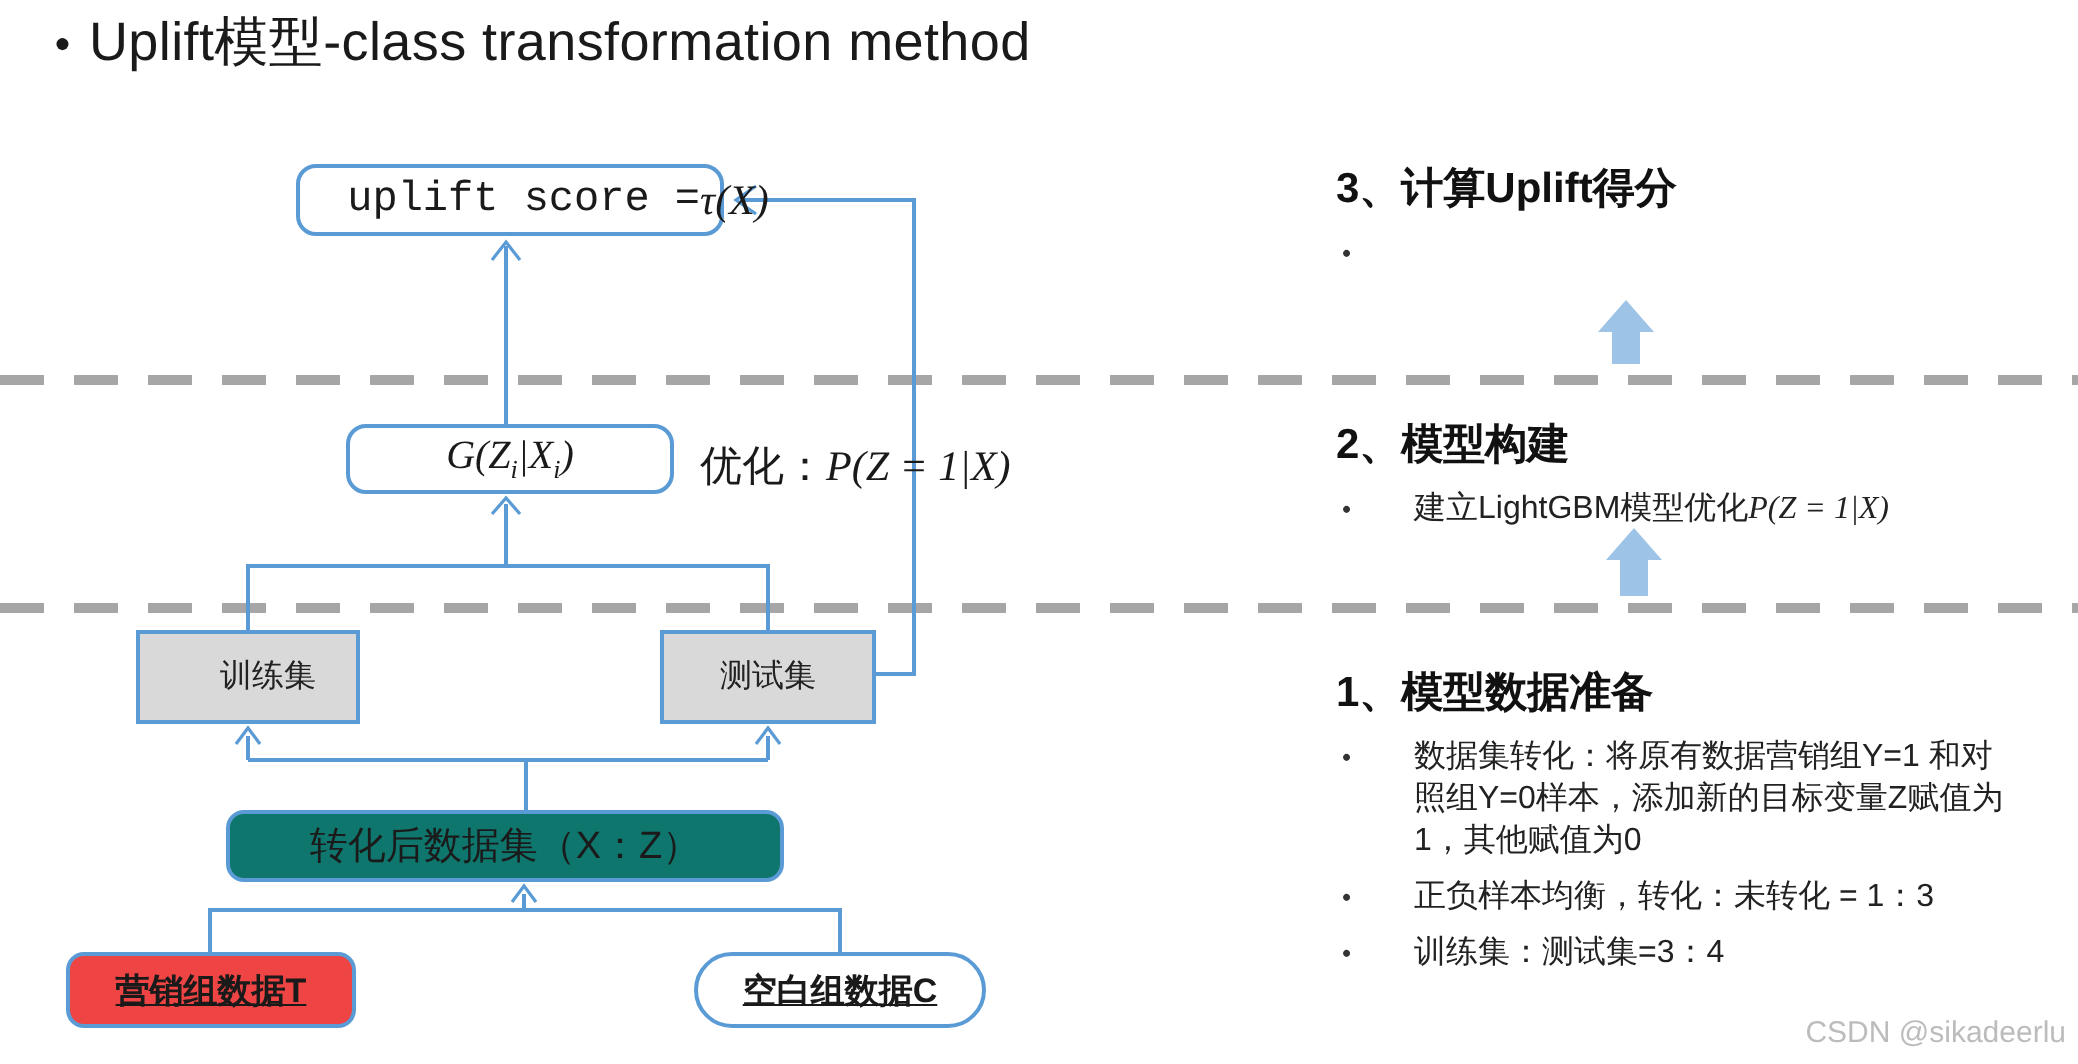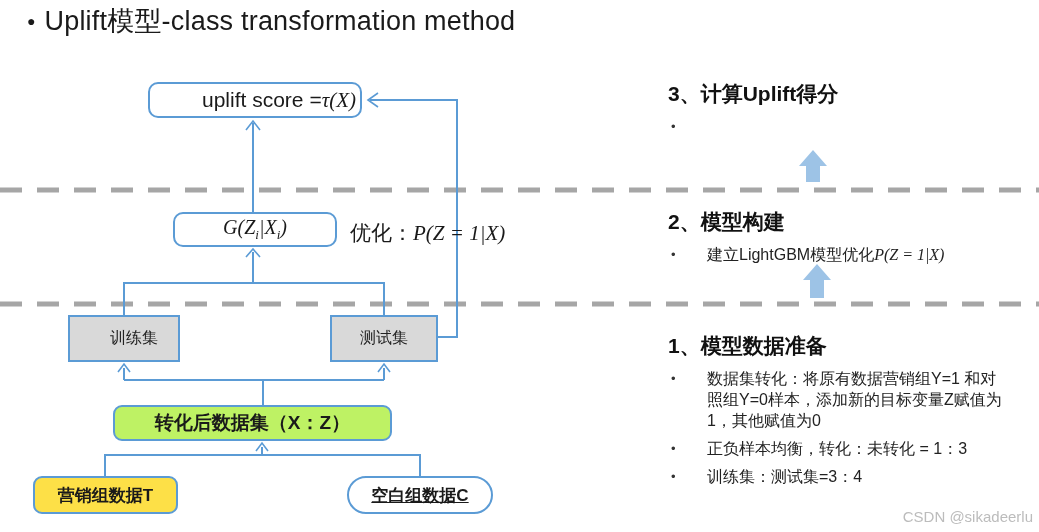--- a/index.html
+++ b/index.html
@@ -11,33 +11,33 @@
   .title-row{position:absolute;left:27px;top:3px;display:flex;align-items:center;gap:9px;z-index:2;}
   .tbullet{font-size:14px;line-height:1;}
   .ttext{font-size:27px;font-weight:400;letter-spacing:.2px;}
 
   
   .box{position:absolute;box-sizing:border-box;border:2px solid #5B9BD5;display:flex;
        align-items:center;justify-content:center;z-index:1;white-space:nowrap;}
   .round{border-radius:10px;background:#fff;}
   .gray{background:#D9D9D9;font-size:16px;color:#222;}
   .formula{font-family:"Liberation Serif", serif;font-style:italic;}
-  .froman{font-family:Liberation Sans, sans-serif;font-style:normal;margin-left:48px;}
+  .froman{font-family:Liberation Mono, monospace;font-style:normal;margin-left:48px;}
   .uplift-box{left:148px;top:82px;width:214px;height:36px;font-size:21px;}
   .g-box{left:173px;top:212px;width:164px;height:35px;font-size:20px;}
   .g-box sub{font-size:13px;font-style:italic;}
   .opt-label{position:absolute;left:350px;top:219px;z-index:1;font-size:21px;display:flex;
              align-items:baseline;white-space:nowrap;}
   .opt-label .formula{font-size:21px;}
   .train-box{left:68px;top:315px;width:112px;height:47px;padding-left:20px;}
   .test-box{left:330px;top:315px;width:108px;height:47px;}
-  .transformed-box{left:113px;top:405px;width:279px;height:36px;border-radius:9px;background:#bef264;
-                   font-weight:700;font-size:19px;}
-  .treatment-box{left:33px;top:476px;width:145px;height:38px;border-radius:9px;background:#fde047;
-                 font-weight:700;font-size:17px;}
+  .transformed-box{left:113px;top:405px;width:279px;height:36px;border-radius:9px;background:#0f766e;
+                   font-weight:400;font-size:19px;}
+  .treatment-box{left:33px;top:476px;width:145px;height:38px;border-radius:9px;background:#ef4444;
+                 font-weight:700;font-size:17px;text-decoration:underline;}
   .control-box{left:347px;top:476px;width:146px;height:38px;border-radius:19px;background:#fff;
                font-weight:700;font-size:17px;text-decoration:underline;}
 
   
   .step{position:absolute;z-index:1;}
   .step-title{font-size:21px;font-weight:700;color:#111;margin-bottom:8px;}
   .bullet{display:flex;font-size:16px;line-height:21px;color:#222;margin-bottom:7px;}
   .bullet .dot{flex:none;width:36px;padding-left:3px;font-size:13px;line-height:21px;color:#333;}
   .bullet .btext{flex:1;}
   .bullet .formula{font-size:16px;}

